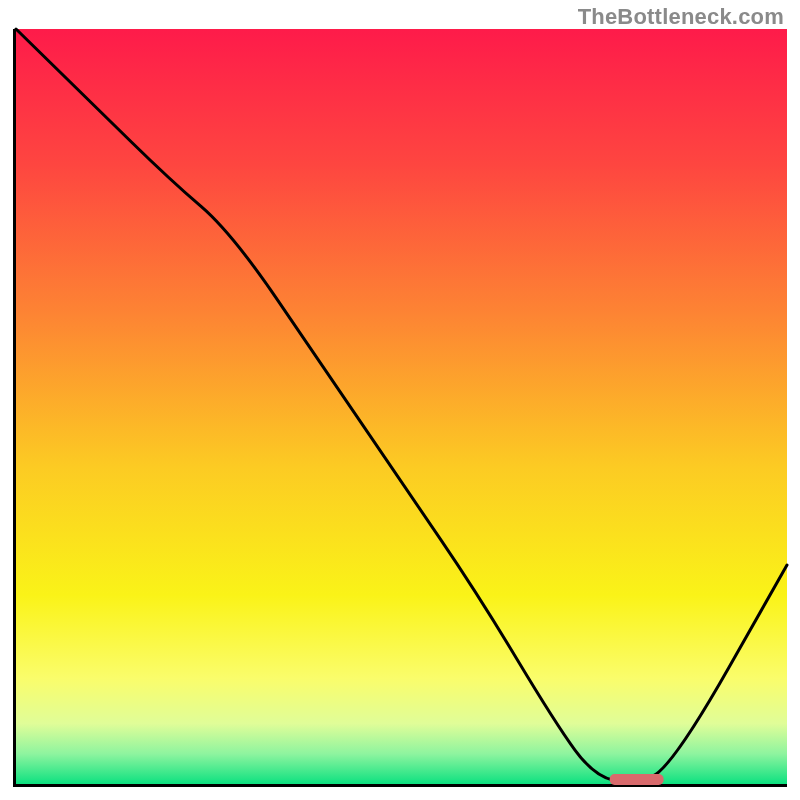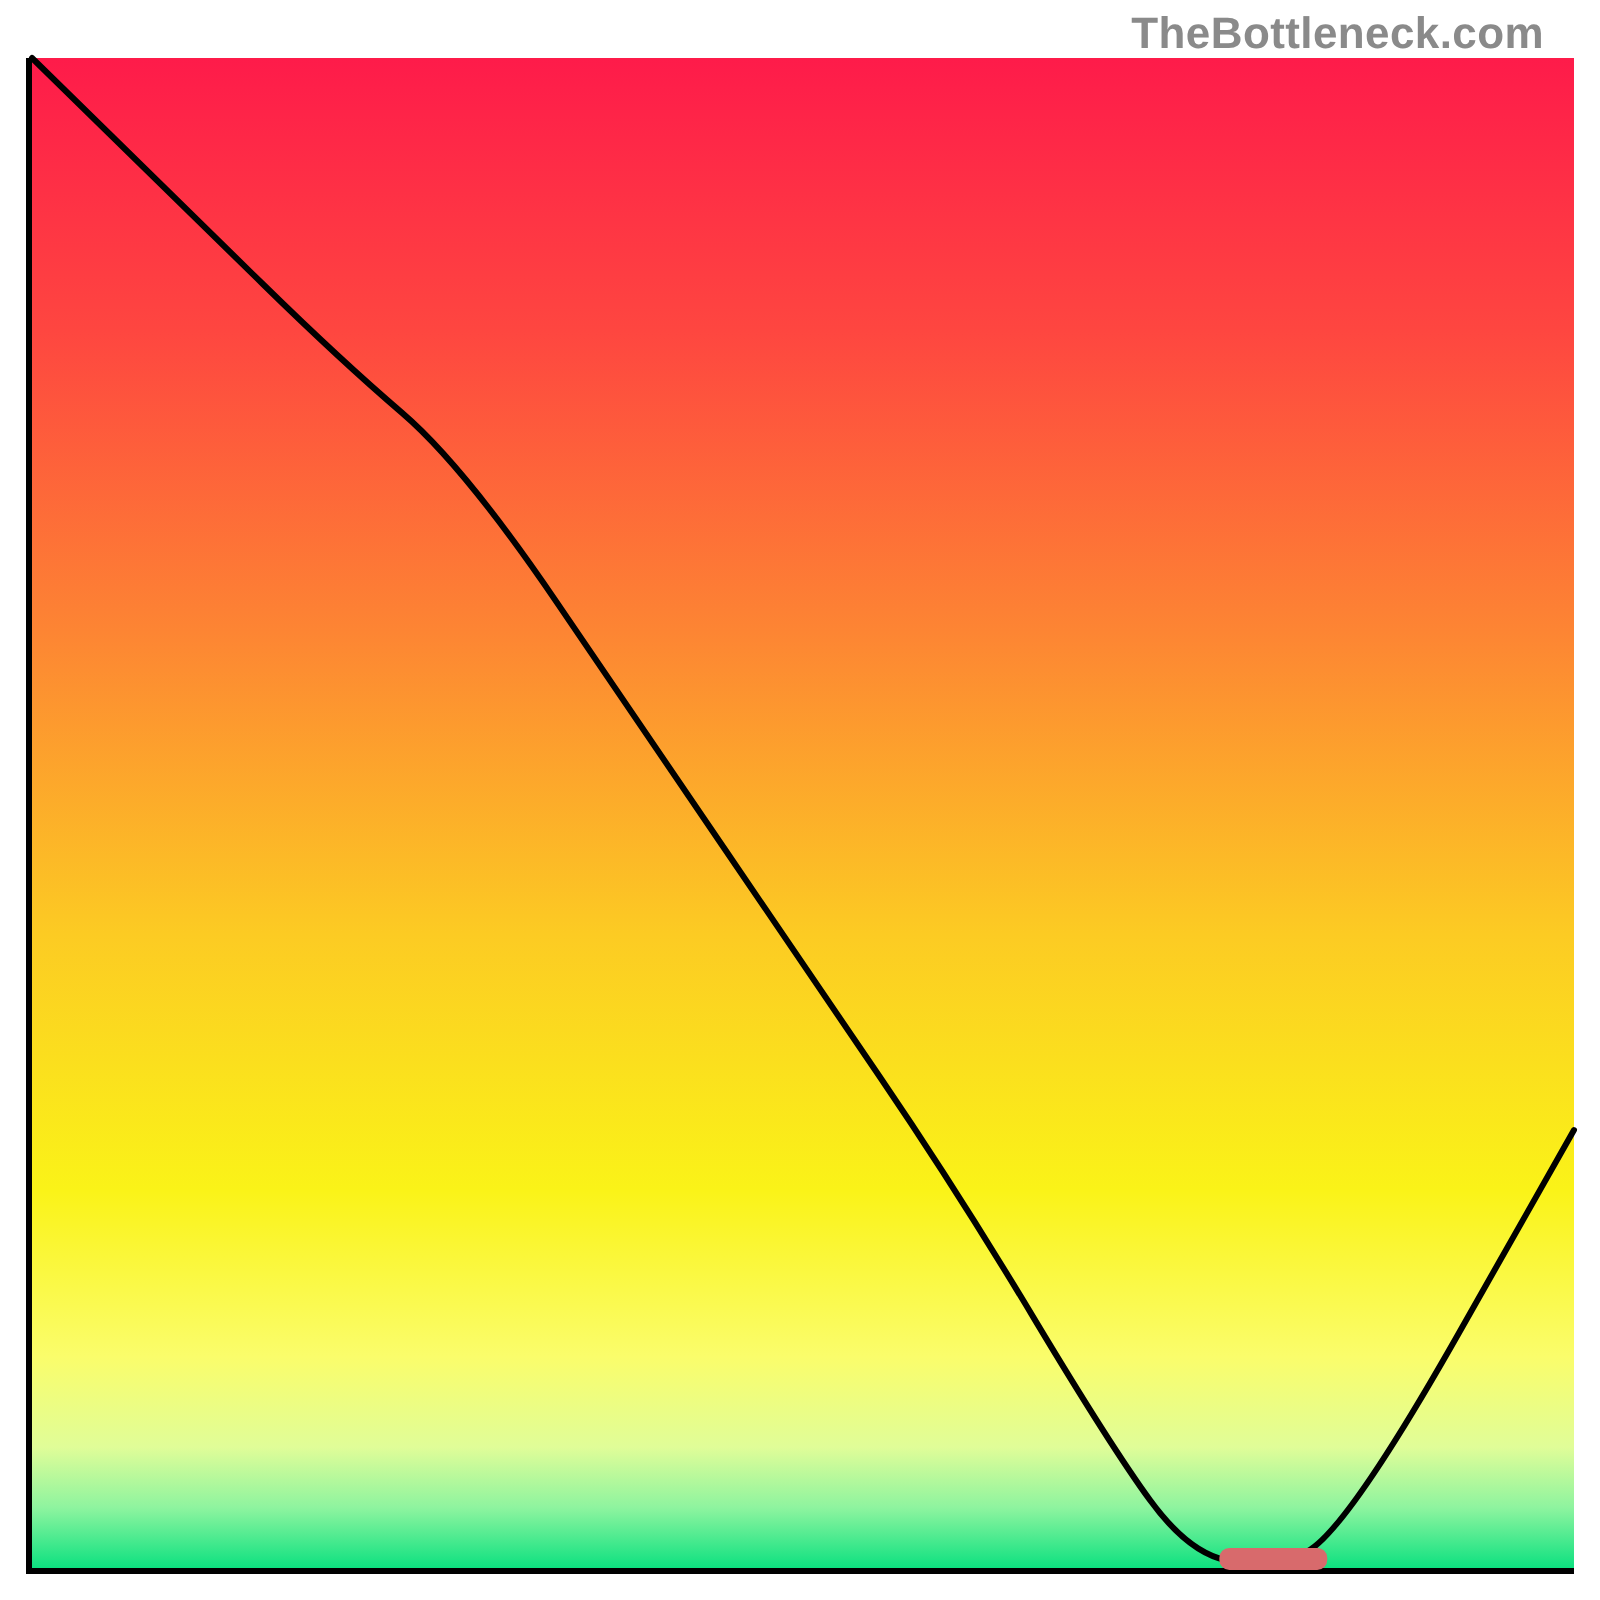--- a/index.html
+++ b/index.html
@@ -5,21 +5,21 @@
   * { margin: 0; padding: 0; box-sizing: border-box; }
   html, body { width: 800px; height: 800px; overflow: hidden; background: #fff; }
   .stage {
     position: relative;
     width: 800px;
     height: 800px;
   }
   .watermark {
     position: absolute;
     top: 4px;
-    right: 28px;
+    right: 16px;
     font-family: Arial, sans-serif;
     font-size: 22px;
     font-weight: bold;
     color: #8a8a8a;
     letter-spacing: 0.2px;
   }
   .plot-frame {
     position: absolute;
     left: 13px;
     top: 29px;

